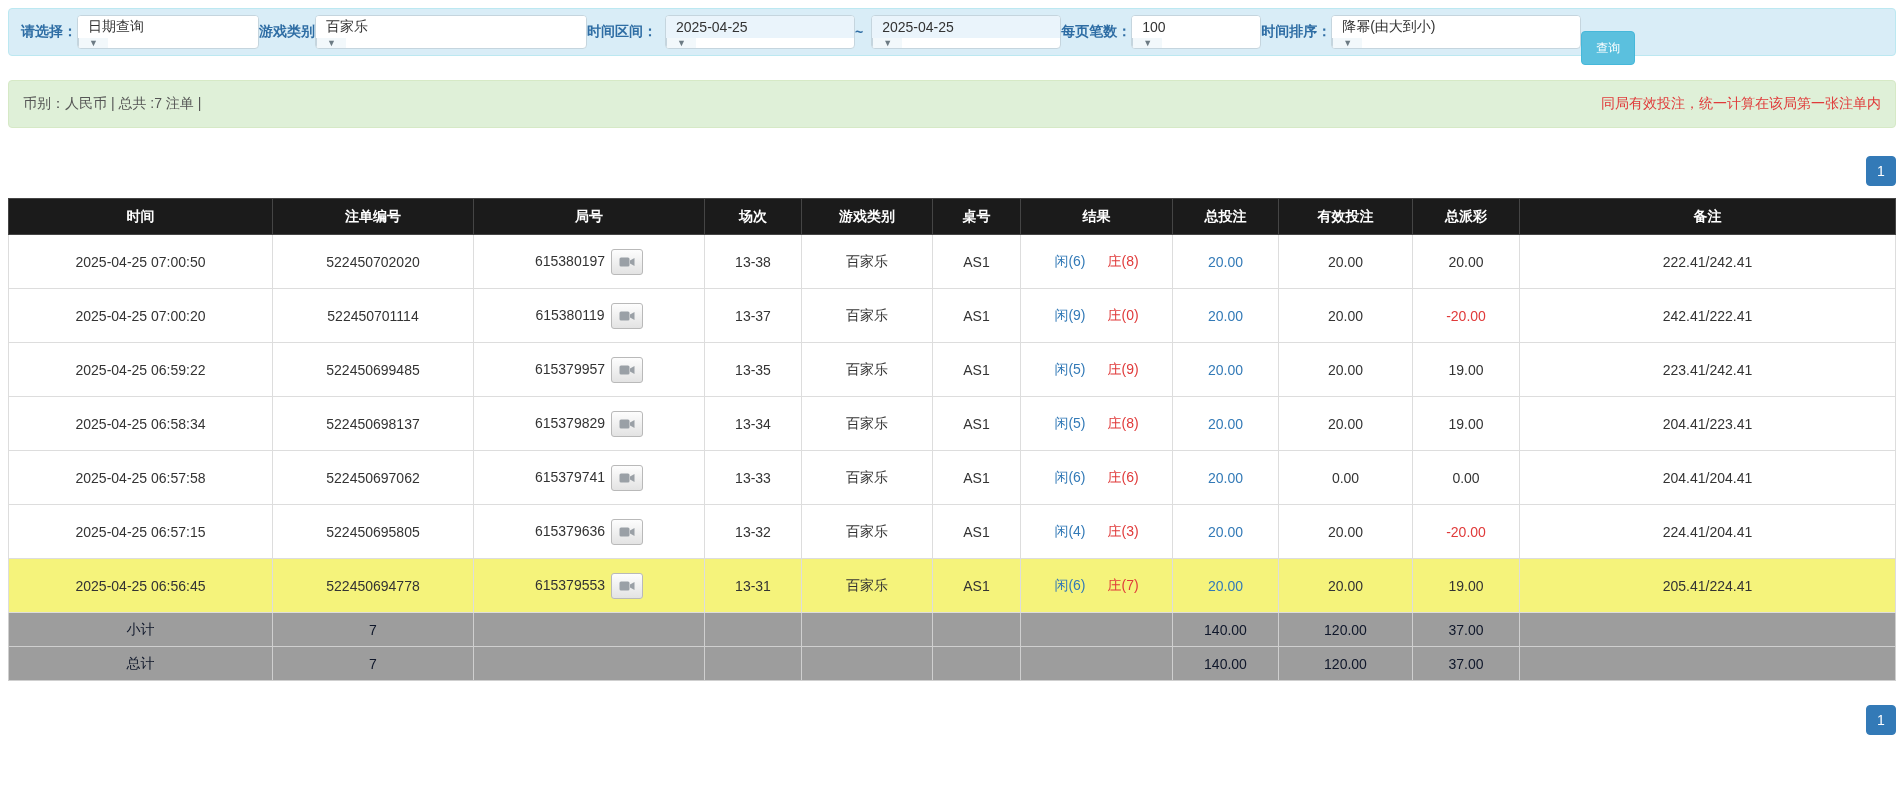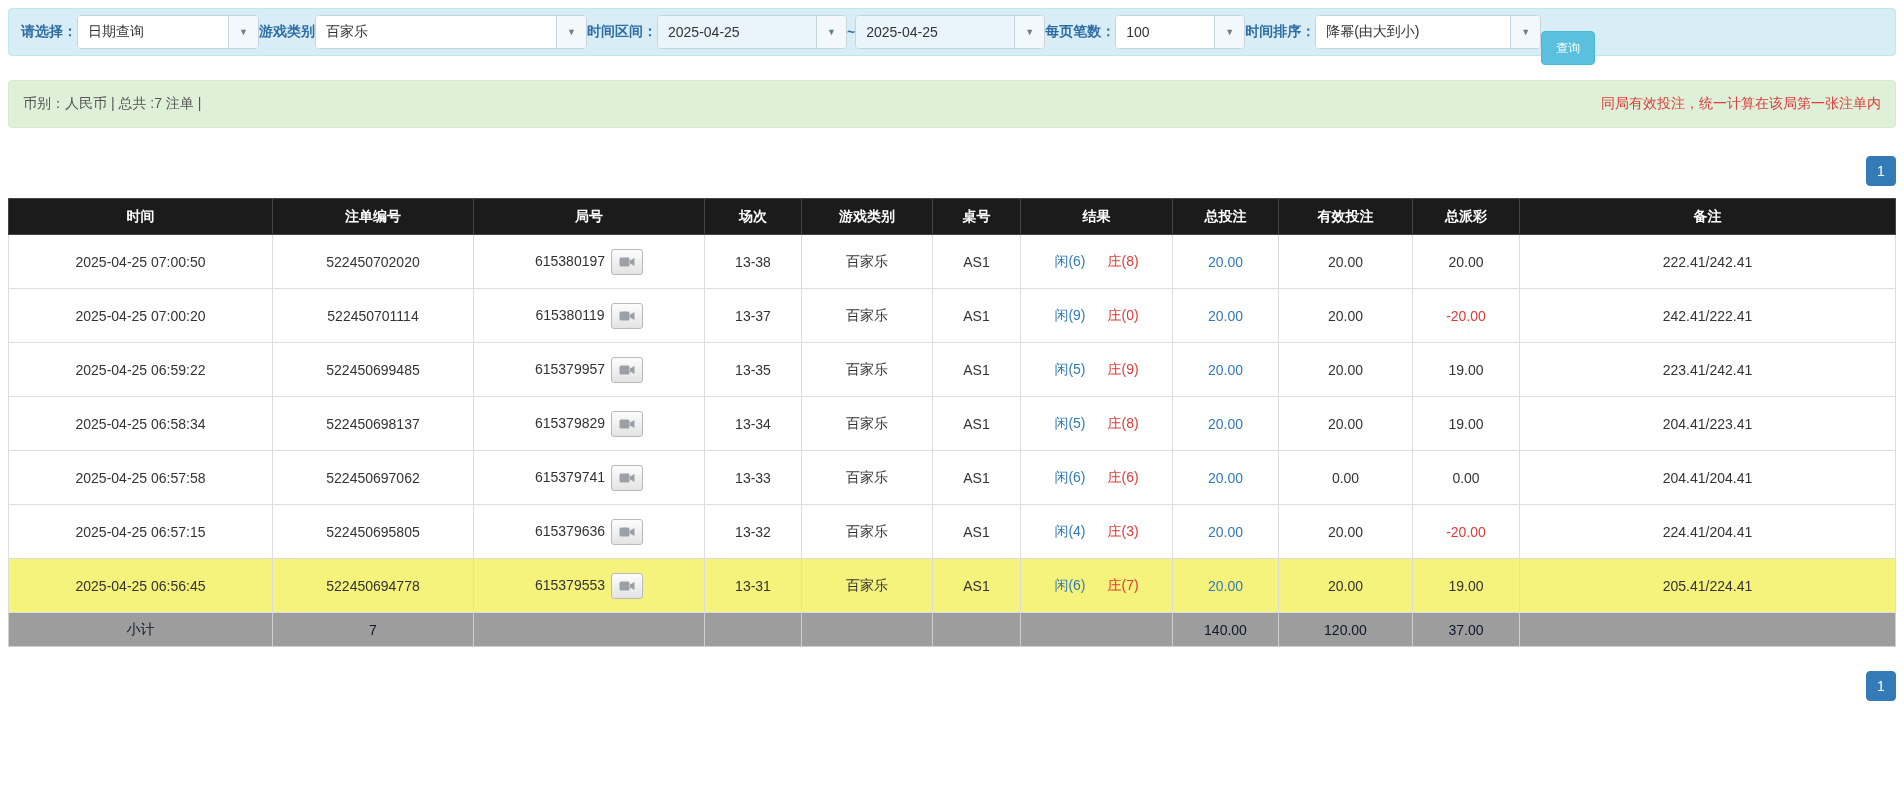--- a/index.html
+++ b/index.html
@@ -18,29 +18,29 @@
 
   
   .filter-bar{
     background:var(--filter-bg);border:1px solid var(--filter-border);border-radius:4px;
     height:48px;display:flex;align-items:center;padding:0 12px;gap:0;white-space:nowrap;
   }
   .flabel{color:var(--label-blue);font-weight:bold;font-size:14px;}
   .tilde{color:var(--label-blue);font-weight:bold;}
   .combo{
     display:flex;align-items:stretch;height:34px;background:#fff;border:1px solid #c5d5de;
-    border-radius:4px;overflow:hidden;cursor:pointer;
+    border-radius:4px;overflow:hidden;cursor:pointer;flex-direction:column;
   }
   .combo-value{flex:1;display:flex;align-items:center;padding:0 10px;color:#333;font-size:14px;background:#fff;}
   .combo.date .combo-value{background:#eaf4fb;}
   .combo-btn{
     width:30px;display:flex;align-items:center;justify-content:center;border-left:1px solid #c5d5de;
     background:#f2f8fb;color:#6d7b84;font-size:9px;
   }
-  .w-query{width:182px;} .w-game{width:272px;} .w-date{width:190px;} .w-size{width:130px;} .w-sort{width:226px;}
+  .w-query{width:182px;} .w-game{width:272px;} .w-date{width:190px;margin-left:8px;} .w-size{width:130px;} .w-sort{width:250px;}
   .search-btn{
     height:34px;padding:0 14px;background:var(--search-button-bg);border:1px solid var(--search-button-border);
     color:#fff;font-size:12px;border-radius:4px;cursor:pointer;font-family:inherit;margin-top:32px;
   }
 
   
   .summary-bar{
     margin-top:24px;background:var(--summary-bg);border:1px solid var(--summary-border);border-radius:4px;
     padding:14px 14px;display:flex;justify-content:space-between;font-size:14px;
   }
@@ -323,20 +323,33 @@
         <td></td>
         <td></td>
         <td></td>
         <td></td>
         <td></td>
         <td>140.00</td>
         <td>120.00</td>
         <td>37.00</td>
         <td></td>
       </tr>
+      <tr>
+        <td>总计</td>
+        <td>7</td>
+        <td></td>
+        <td></td>
+        <td></td>
+        <td></td>
+        <td></td>
+        <td>140.00</td>
+        <td>120.00</td>
+        <td>37.00</td>
+        <td></td>
+      </tr>
     </tfoot>
   </table>
 
   <div class="pager bottom">
     <button class="page-btn">1</button>
   </div>
 
 </div>
 
 </body></html>

